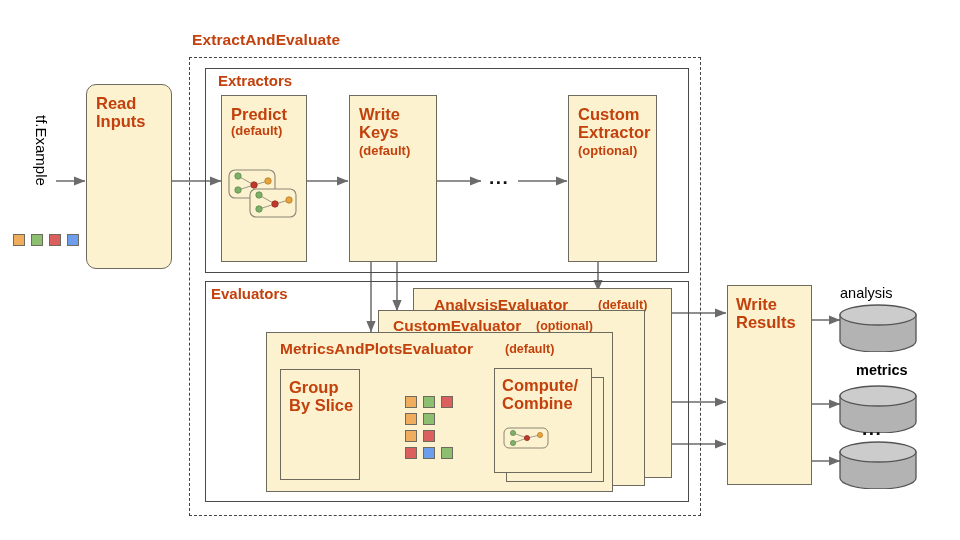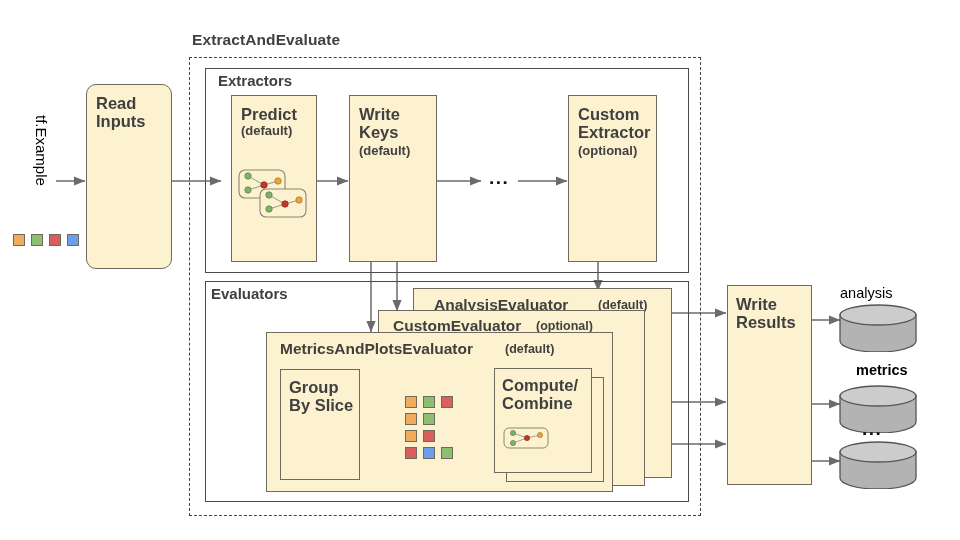--- a/index.html
+++ b/index.html
@@ -26,21 +26,21 @@
     background:transparent;
     border:1.4px solid #4a4a4a;
   }
   .dashed-box{
     background:transparent;
     border:1.8px dashed #444242;
   }
 
   .lbl{
     position:absolute;
-    color:#404040;
+    color:#c2410c;
     font-weight:bold;
     line-height:1.12;
     white-space:pre-line;
   }
   .title-outer{
     font-size:15.5px;
     font-weight:bold;
     letter-spacing:.1px;
   }
   .section-title{font-size:15px;font-weight:bold;}
@@ -140,21 +140,21 @@
     <div class="lbl card-title" style="left:9px;top:9px;">Read
 Inputs</div>
   </div>
 
   <div class="node dashed-box" style="left:189px;top:57px;width:512px;height:459px;"></div>
   <div class="lbl title-outer" style="left:192px;top:31px;">ExtractAndEvaluate</div>
 
   <div class="node plain-box" style="left:205px;top:68px;width:484px;height:205px;"></div>
   <div class="lbl section-title" style="left:218px;top:73px;">Extractors</div>
 
-  <div class="node card" style="left:231px;top:95px;width:86px;height:167px;text-align:center;">
+  <div class="node card" style="left:221px;top:95px;width:86px;height:167px;text-align:center;">
     <div class="lbl card-title" style="left:9px;top:9px;">Predict</div>
     <div class="lbl card-sub" style="left:9px;top:28px;">(default)</div>
     <svg class="glyph" style="left:6px;top:73px;" width="76" height="52" viewBox="0 0 76 52">
       <rect x="1" y="1" width="46" height="28" rx="6" ry="6" fill="#FDF2CF" stroke="#8a8676" stroke-width="1.1"></rect>
       <line x1="10" y1="7" x2="26" y2="16" stroke="#9a9684" stroke-width="1"></line>
       <line x1="10" y1="21" x2="26" y2="16" stroke="#9a9684" stroke-width="1"></line>
       <line x1="26" y1="16" x2="40" y2="12" stroke="#9a9684" stroke-width="1"></line>
       <circle cx="10" cy="7" r="3.2" fill="#7FB069" stroke="#5d8a4c" stroke-width=".8"></circle>
       <circle cx="10" cy="21" r="3.2" fill="#7FB069" stroke="#5d8a4c" stroke-width=".8"></circle>
       <circle cx="26" cy="16" r="3.2" fill="#C0392B" stroke="#8e2a20" stroke-width=".8"></circle>

